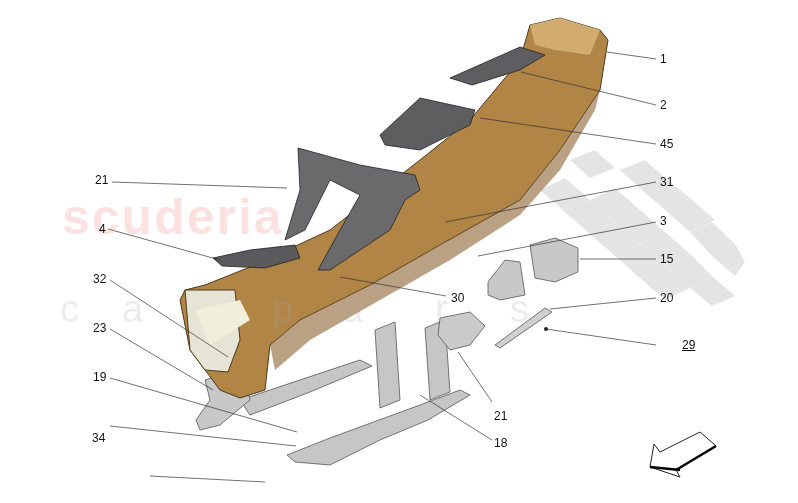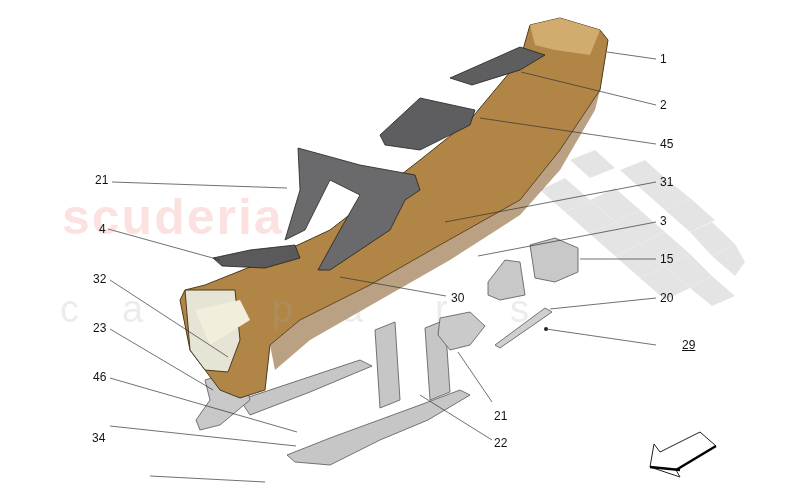--- a/index.html
+++ b/index.html
@@ -121,17 +121,17 @@
   <span class="callout-label" style="left:95px;  top:174px;">21</span>
   <span class="callout-label" style="left:660px; top:176px;">31</span>
   <span class="callout-label" style="left:660px; top:215px;">3</span>
   <span class="callout-label" style="left:99px;  top:223px;">4</span>
   <span class="callout-label" style="left:660px; top:253px;">15</span>
   <span class="callout-label" style="left:93px;  top:273px;">32</span>
   <span class="callout-label" style="left:451px; top:292px;">30</span>
   <span class="callout-label" style="left:660px; top:292px;">20</span>
   <span class="callout-label" style="left:93px;  top:322px;">23</span>
   <span class="callout-label" style="left:682px; top:339px;text-decoration:underline;">29</span>
-  <span class="callout-label" style="left:93px;  top:371px;">46</span>
+  <span class="callout-label" style="left:93px;  top:371px;">19</span>
   <span class="callout-label" style="left:494px; top:410px;">21</span>
   <span class="callout-label" style="left:92px;  top:419px;margin-top:13px;">34</span>
-  <span class="callout-label" style="left:494px; top:437px;">22</span>
+  <span class="callout-label" style="left:494px; top:437px;">18</span>
 </div>
 
 </body></html>

